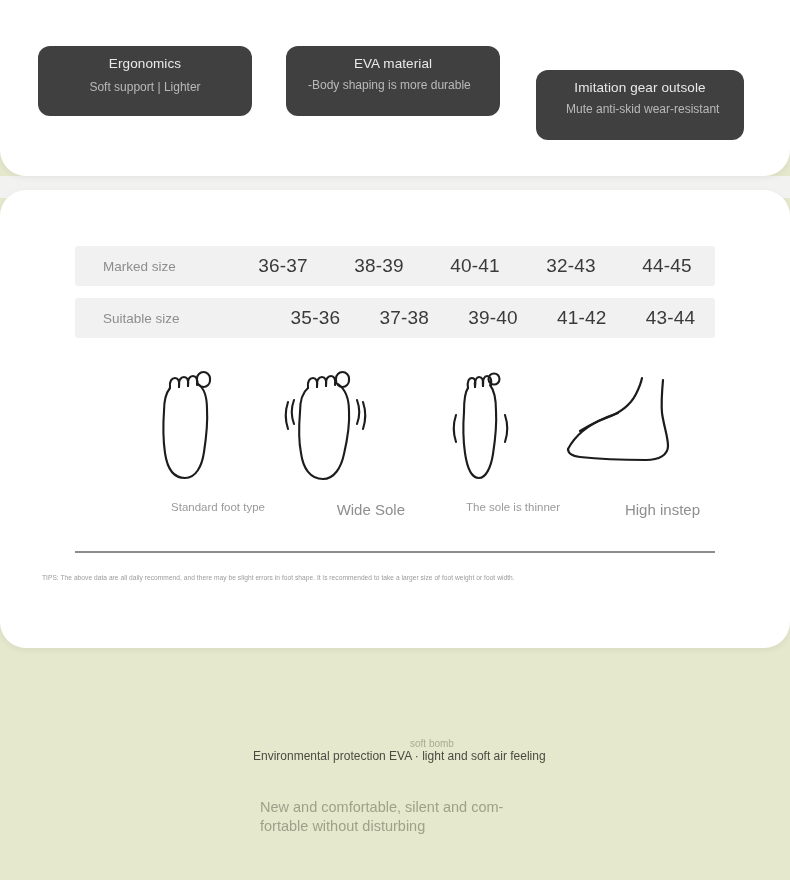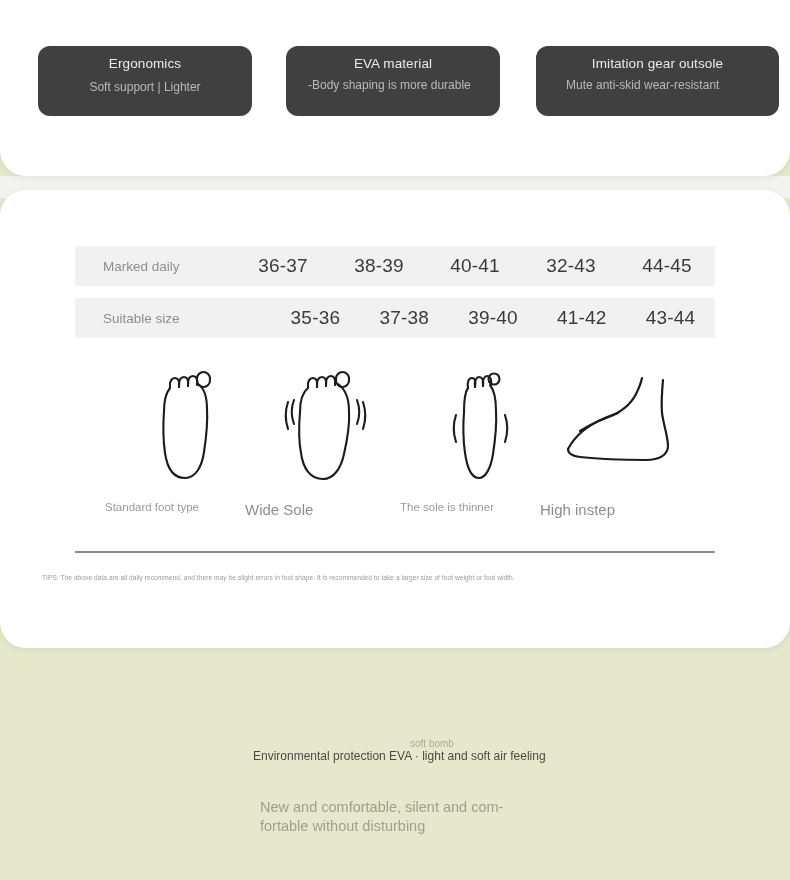--- a/index.html
+++ b/index.html
@@ -38,21 +38,21 @@
   .feature-card {
     position: absolute;
     background: #404040;
     border-radius: 12px;
     height: 70px;
     box-sizing: border-box;
     padding-top: 10px;
   }
   .fc1 { left: 38px;  width: 214px; }
   .fc2 { left: 286px; width: 214px; }
-  .fc3 { left: 536px; width: 243px; }
+  .fc3 { left: 536px; width: 208px; margin-top: 24px; }
 
   .fc-title {
     color: #e9e9e9;
     font-size: 13.5px;
     text-align: center;
     line-height: 16px;
     letter-spacing: 0.1px;
   }
   .fc-sub {
     color: #b9b9b9;
@@ -131,21 +131,21 @@
     position: absolute;
     left: 70px;
     top: 175px;
     width: 650px;
     height: 170px;
   }
   .foot-item {
     position: absolute;
     top: 0;
     width: 160px;
-    text-align: left;
+    text-align: right;
   }
   .fi1 { left: 35px; }
   .fi2 { left: 175px; }
   .fi3 { left: 330px; }
   .fi4 { left: 470px; }
 
   .foot-art {
     height: 120px;
     display: flex;
     align-items: flex-end;
@@ -242,21 +242,21 @@
   </div>
 </div>
 
 <div class="gap-strip"></div>
 
 <div class="panel-main">
 
   <div class="size-table">
 
     <div class="size-row">
-      <div class="size-label">Marked daily</div>
+      <div class="size-label">Marked size</div>
       <div class="size-cells">
         <div class="size-cell">36-37</div>
         <div class="size-cell">38-39</div>
         <div class="size-cell">40-41</div>
         <div class="size-cell">32-43</div>
         <div class="size-cell">44-45</div>
       </div>
     </div>
 
     <div class="size-row">

